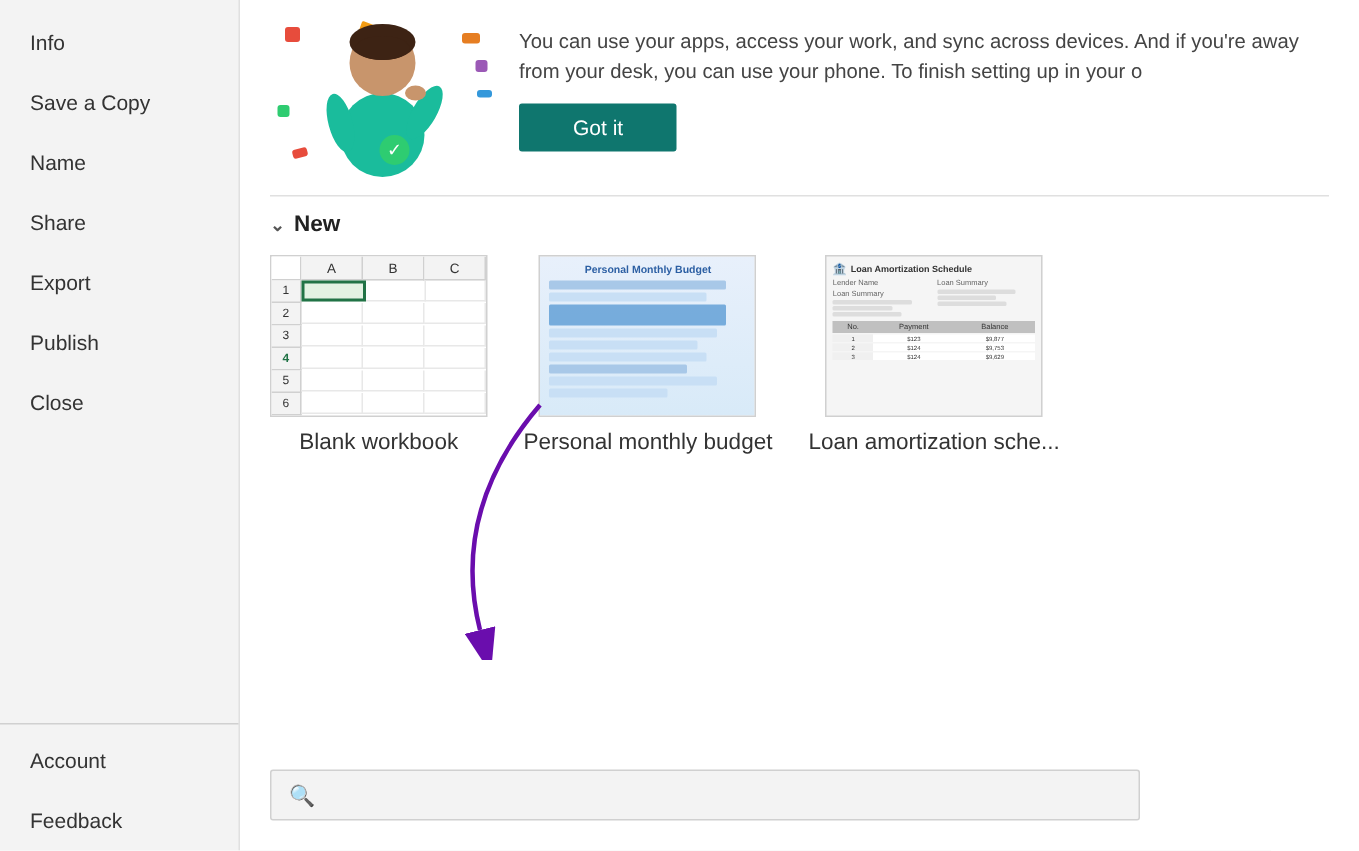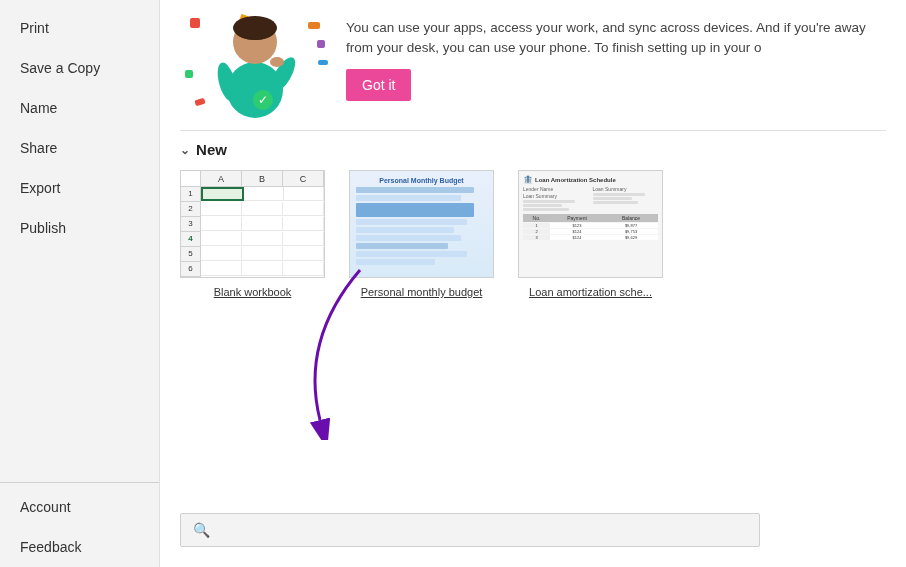--- a/index.html
+++ b/index.html
@@ -65,24 +65,24 @@
 
     .banner-text {
       font-size: 13.5px;
       color: #444;
       line-height: 1.5;
     }
 
     .got-it-btn {
       display: inline-block;
       margin-top: 10px;
-      background: #ec4899;
+      background: #0f766e;
       color: white;
       border: none;
-      padding: 8px 16px;
+      padding: 8px 36px;
       font-size: 14px;
       font-weight: 500;
       border-radius: 2px;
       cursor: pointer;
     }
 
     
     .section-divider {
       border: none;
       border-top: 1px solid #e0e0e0;
@@ -126,24 +126,23 @@
     .template-thumb {
       width: 145px;
       height: 108px;
       border: 1px solid #d0d0d0;
       overflow: hidden;
       background: #fff;
     }
 
     .template-label {
       margin-top: 8px;
-      font-size: 11px;
+      font-size: 15px;
       color: #333;
       text-align: center;
-      text-decoration: underline;
     }
 
     
     .blank-thumb {
       background: #ffffff;
       display: grid;
     }
 
     .grid-header {
       display: flex;
@@ -254,36 +253,39 @@
       border-radius: 2px;
     }
   </style>
 </head>
 <body>
 
 <div class="sidebar">
 
   <div id="sidebar-top-items">
     <div class="sidebar-item">
-      <span>Print</span>
+      <span>Info</span>
     </div>
     <div class="sidebar-item">
       <span>Save a Copy</span>
     </div>
     <div class="sidebar-item">
       <span>Name</span>
     </div>
     <div class="sidebar-item">
       <span>Share</span>
     </div>
     <div class="sidebar-item">
       <span>Export</span>
     </div>
     <div class="sidebar-item">
       <span>Publish</span>
+    </div>
+    <div class="sidebar-item">
+      <span>Close</span>
     </div>
   </div>
 
   <div class="sidebar-bottom">
     <div class="sidebar-item">
       <span>Account</span>
     </div>
     <div class="sidebar-item">
       <span>Feedback</span>
     </div>

